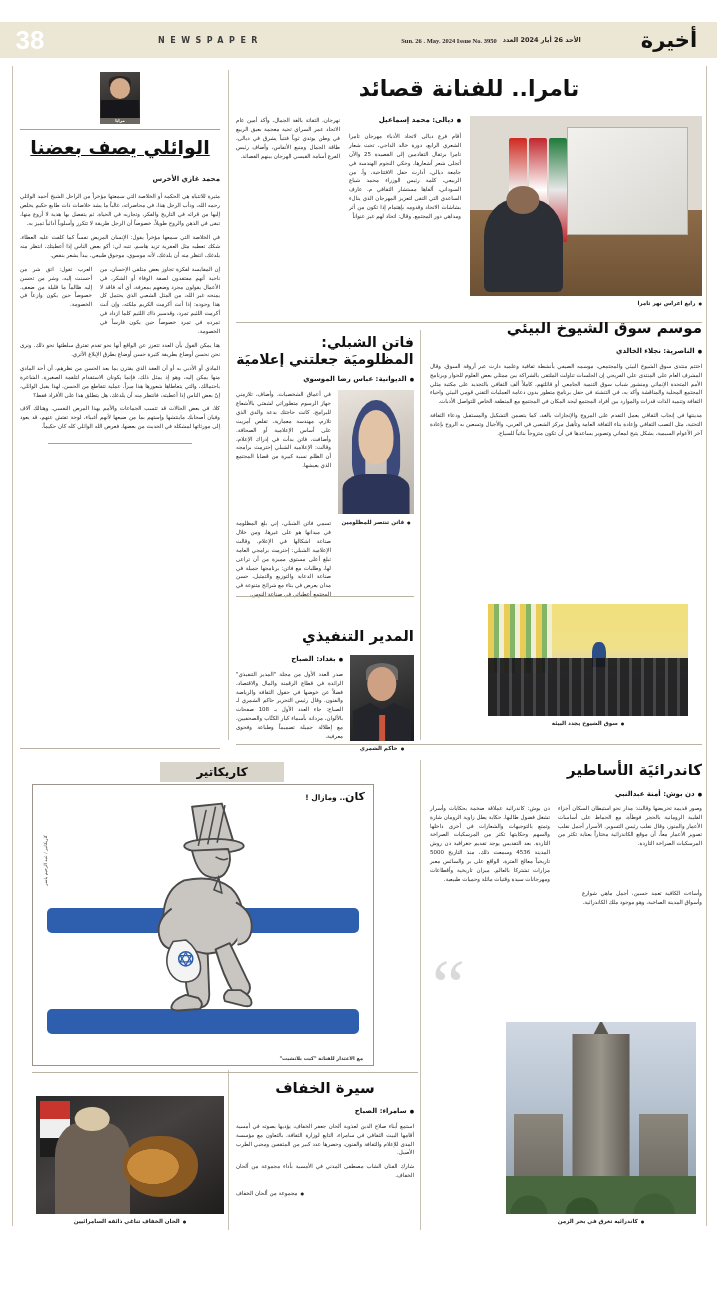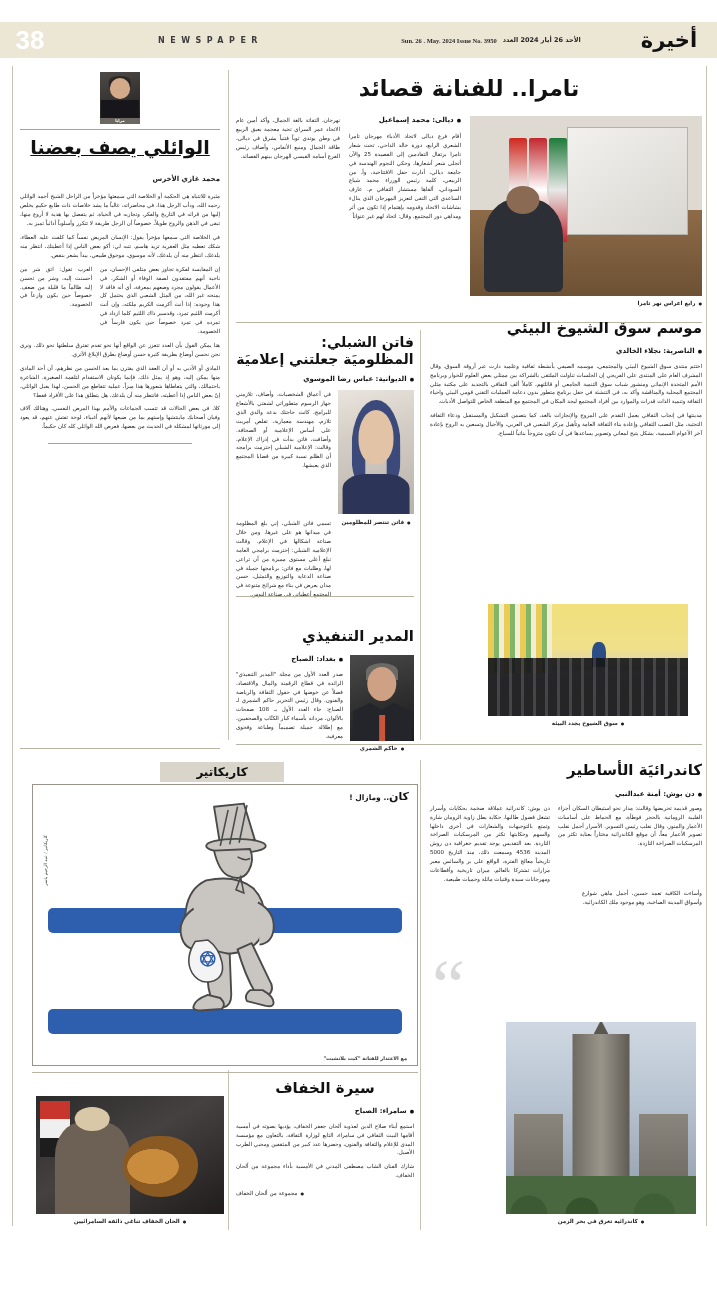--- a/index.html
+++ b/index.html
@@ -405,21 +405,21 @@
       <div class="chairs"></div>
     </div>
     <div class="caption" style="margin-top:4px;">سوق الشيوخ يجدد البيئة</div>
   </div>
 
   <div class="rule-h" style="left:236px; top:744px; width:466px;"></div>
   <div class="rule-h" style="left:20px; top:748px; width:200px;"></div>
 
   <div class="sec-label" style="position:absolute; left:160px; top:762px; width:124px; height:20px;">كاريكاتير</div>
 
-  <div class="cartoon-frame" style="position:absolute; left:32px; top:784px; width:386px; height:282px;">
+  <div class="cartoon-frame" style="position:absolute; left:32px; top:784px; width:342px; height:282px;">
     <div class="cartoon-title">
       <span>كان</span><small>.. ومازال !</small>
     </div>
     <div class="cartoon-artist">كاريكاتير / عبد الرحيم ياسر</div>
     <div class="flag-stripe" style="top:44%;"></div>
     <div class="flag-stripe" style="top:80%;"></div>
     <svg class="uncle" viewBox="0 0 160 300">
       <g fill="#c9c6c2" stroke="#4a4a4a" stroke-width="2.4" stroke-linejoin="round">
         <path d="M66 6 L104 2 L118 48 L74 56 Z"></path>
         <ellipse cx="94" cy="56" rx="38" ry="9"></ellipse>

